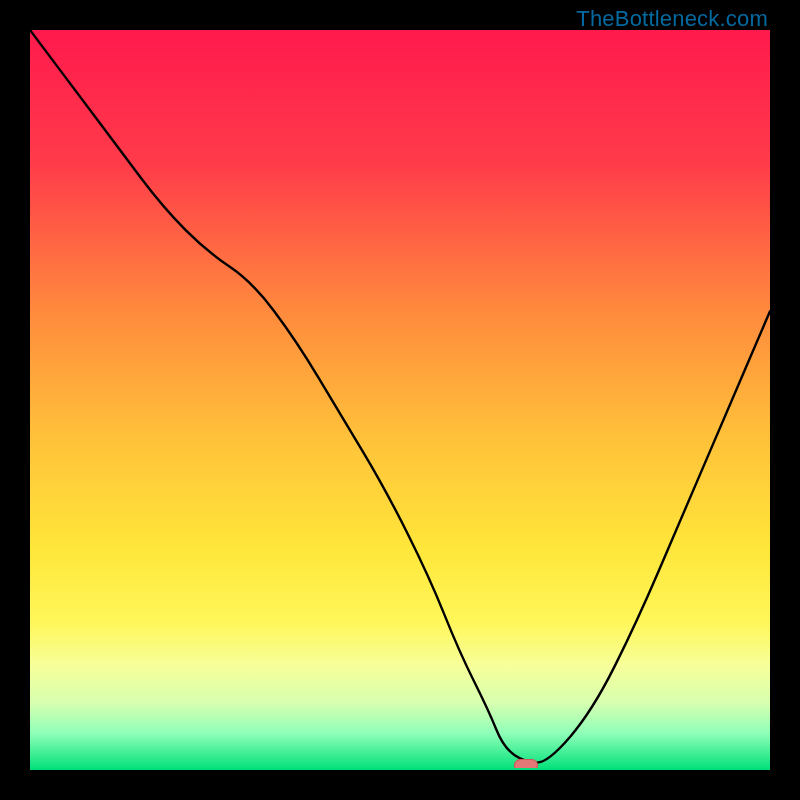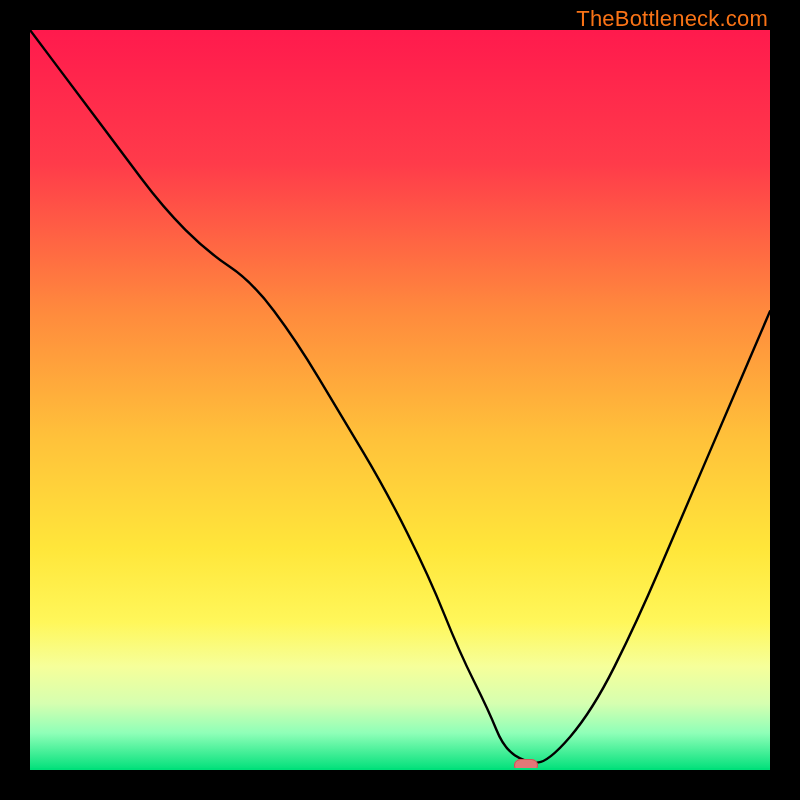--- a/index.html
+++ b/index.html
@@ -42,21 +42,21 @@
     height: 100%;
   }
   .marker {
     position: absolute;
     border-radius: 10px;
   }
   .watermark {
     position: absolute;
     top: 6px;
     right: 32px;
-    color: #f97316;
+    color: #0369a1;
     font-size: 22px;
     font-weight: 500;
     letter-spacing: 0.2px;
   }
 </style>
 </head>
 <body>
 
 <div class="frame">
 

